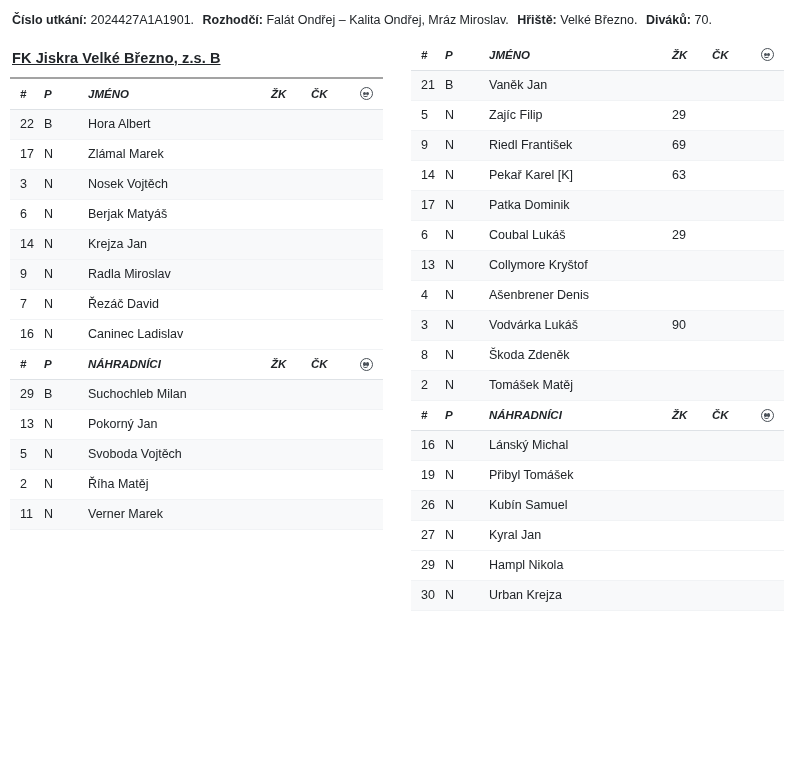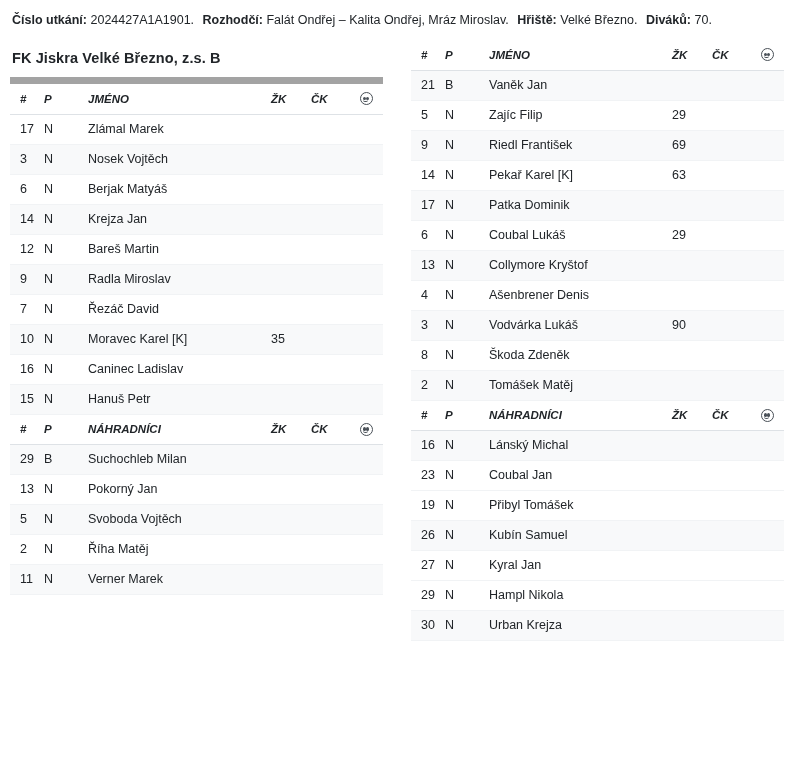--- a/index.html
+++ b/index.html
@@ -34,22 +34,23 @@
     gap: 28px;
     align-items: flex-start;
   }
   .col { width: 376px; }
 
   .team-title {
     font-size: 14.5px;
     font-weight: bold;
     color: #212529;
     padding: 10px 2px 11px 2px;
-    border-bottom: 7px solid #a3a3a3;
+    border-bottom: 2px solid #a3a3a3;
     letter-spacing: 0.1px;
+    text-decoration: underline;
   }
 
   table.roster {
     width: 100%;
     border-collapse: collapse;
     font-size: 12.5px;
   }
   table.roster th, table.roster td {
     padding: 0;
     text-align: left;
@@ -145,20 +146,28 @@
             <th class="c-pos">P</th>
             <th class="c-name">JMÉNO</th>
             <th class="c-yk">ŽK</th>
             <th class="c-rk">ČK</th>
             <th class="c-sub">
               <span class="sub-icon"><span class="mouth"></span></span>
             </th>
           </tr>
         </thead>
         <tbody>
+          <tr class="prow alt">
+            <td class="c-num">22</td>
+            <td class="c-pos">B</td>
+            <td class="c-name">Hora Albert</td>
+            <td class="c-yk card-val"></td>
+            <td class="c-rk card-val"></td>
+            <td class="c-sub"></td>
+          </tr>
           <tr class="prow">
             <td class="c-num">17</td>
             <td class="c-pos">N</td>
             <td class="c-name">Zlámal Marek</td>
             <td class="c-yk card-val"></td>
             <td class="c-rk card-val"></td>
             <td class="c-sub"></td>
           </tr>
           <tr class="prow alt">
             <td class="c-num">3</td>
@@ -177,64 +186,40 @@
             <td class="c-sub"></td>
           </tr>
           <tr class="prow alt">
             <td class="c-num">14</td>
             <td class="c-pos">N</td>
             <td class="c-name">Krejza Jan</td>
             <td class="c-yk card-val"></td>
             <td class="c-rk card-val"></td>
             <td class="c-sub"></td>
           </tr>
-          <tr class="prow">
-            <td class="c-num">12</td>
-            <td class="c-pos">N</td>
-            <td class="c-name">Bareš Martin</td>
-            <td class="c-yk card-val"></td>
-            <td class="c-rk card-val"></td>
-            <td class="c-sub"></td>
-          </tr>
           <tr class="prow alt">
             <td class="c-num">9</td>
             <td class="c-pos">N</td>
             <td class="c-name">Radla Miroslav</td>
             <td class="c-yk card-val"></td>
             <td class="c-rk card-val"></td>
             <td class="c-sub"></td>
           </tr>
           <tr class="prow">
             <td class="c-num">7</td>
             <td class="c-pos">N</td>
             <td class="c-name">Řezáč David</td>
             <td class="c-yk card-val"></td>
             <td class="c-rk card-val"></td>
             <td class="c-sub"></td>
           </tr>
-          <tr class="prow alt">
-            <td class="c-num">10</td>
-            <td class="c-pos">N</td>
-            <td class="c-name">Moravec Karel [K]</td>
-            <td class="c-yk card-val">35</td>
-            <td class="c-rk card-val"></td>
-            <td class="c-sub"></td>
-          </tr>
           <tr class="prow">
             <td class="c-num">16</td>
             <td class="c-pos">N</td>
             <td class="c-name">Caninec Ladislav</td>
-            <td class="c-yk card-val"></td>
-            <td class="c-rk card-val"></td>
-            <td class="c-sub"></td>
-          </tr>
-          <tr class="prow alt">
-            <td class="c-num">15</td>
-            <td class="c-pos">N</td>
-            <td class="c-name">Hanuš Petr</td>
             <td class="c-yk card-val"></td>
             <td class="c-rk card-val"></td>
             <td class="c-sub"></td>
           </tr>
         </tbody>
 
         <thead>
           <tr class="hrow sub">
             <th class="c-num">#</th>
             <th class="c-pos">P</th>
@@ -411,28 +396,20 @@
         <tbody>
           <tr class="prow alt">
             <td class="c-num">16</td>
             <td class="c-pos">N</td>
             <td class="c-name">Lánský Michal</td>
             <td class="c-yk card-val"></td>
             <td class="c-rk card-val"></td>
             <td class="c-sub"></td>
           </tr>
           <tr class="prow">
-            <td class="c-num">23</td>
-            <td class="c-pos">N</td>
-            <td class="c-name">Coubal Jan</td>
-            <td class="c-yk card-val"></td>
-            <td class="c-rk card-val"></td>
-            <td class="c-sub"></td>
-          </tr>
-          <tr class="prow">
             <td class="c-num">19</td>
             <td class="c-pos">N</td>
             <td class="c-name">Přibyl Tomášek</td>
             <td class="c-yk card-val"></td>
             <td class="c-rk card-val"></td>
             <td class="c-sub"></td>
           </tr>
           <tr class="prow alt">
             <td class="c-num">26</td>
             <td class="c-pos">N</td>

